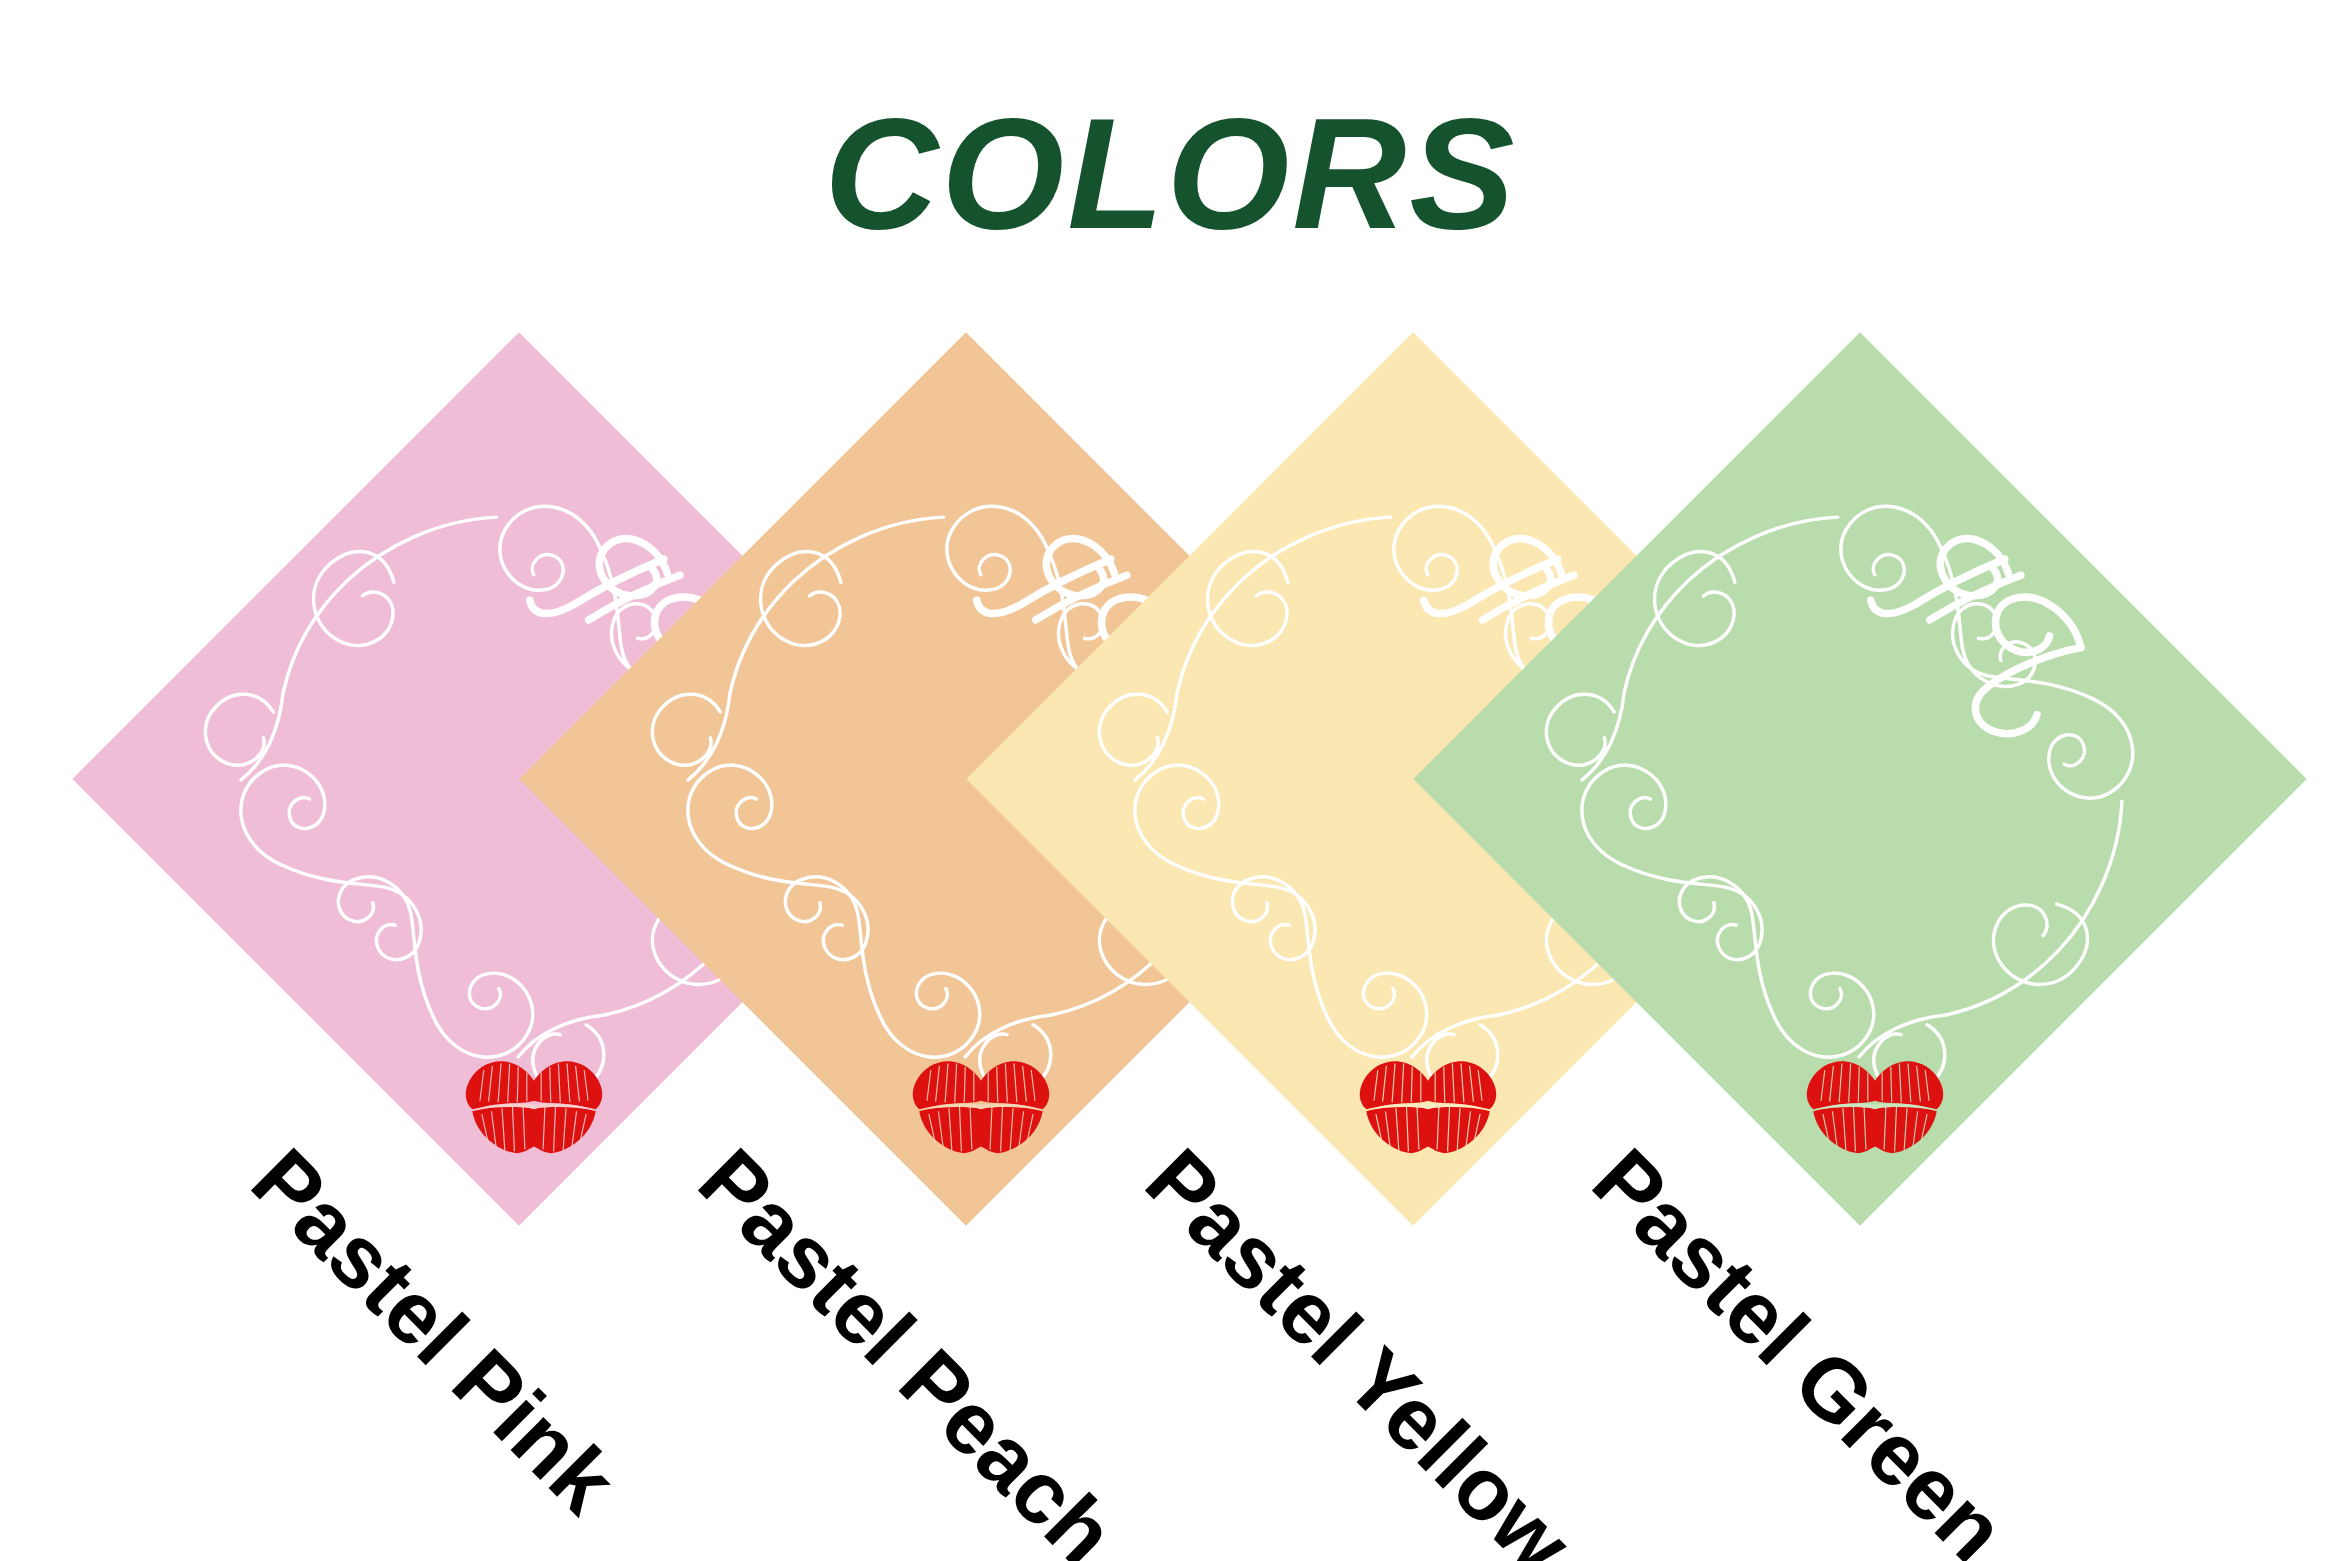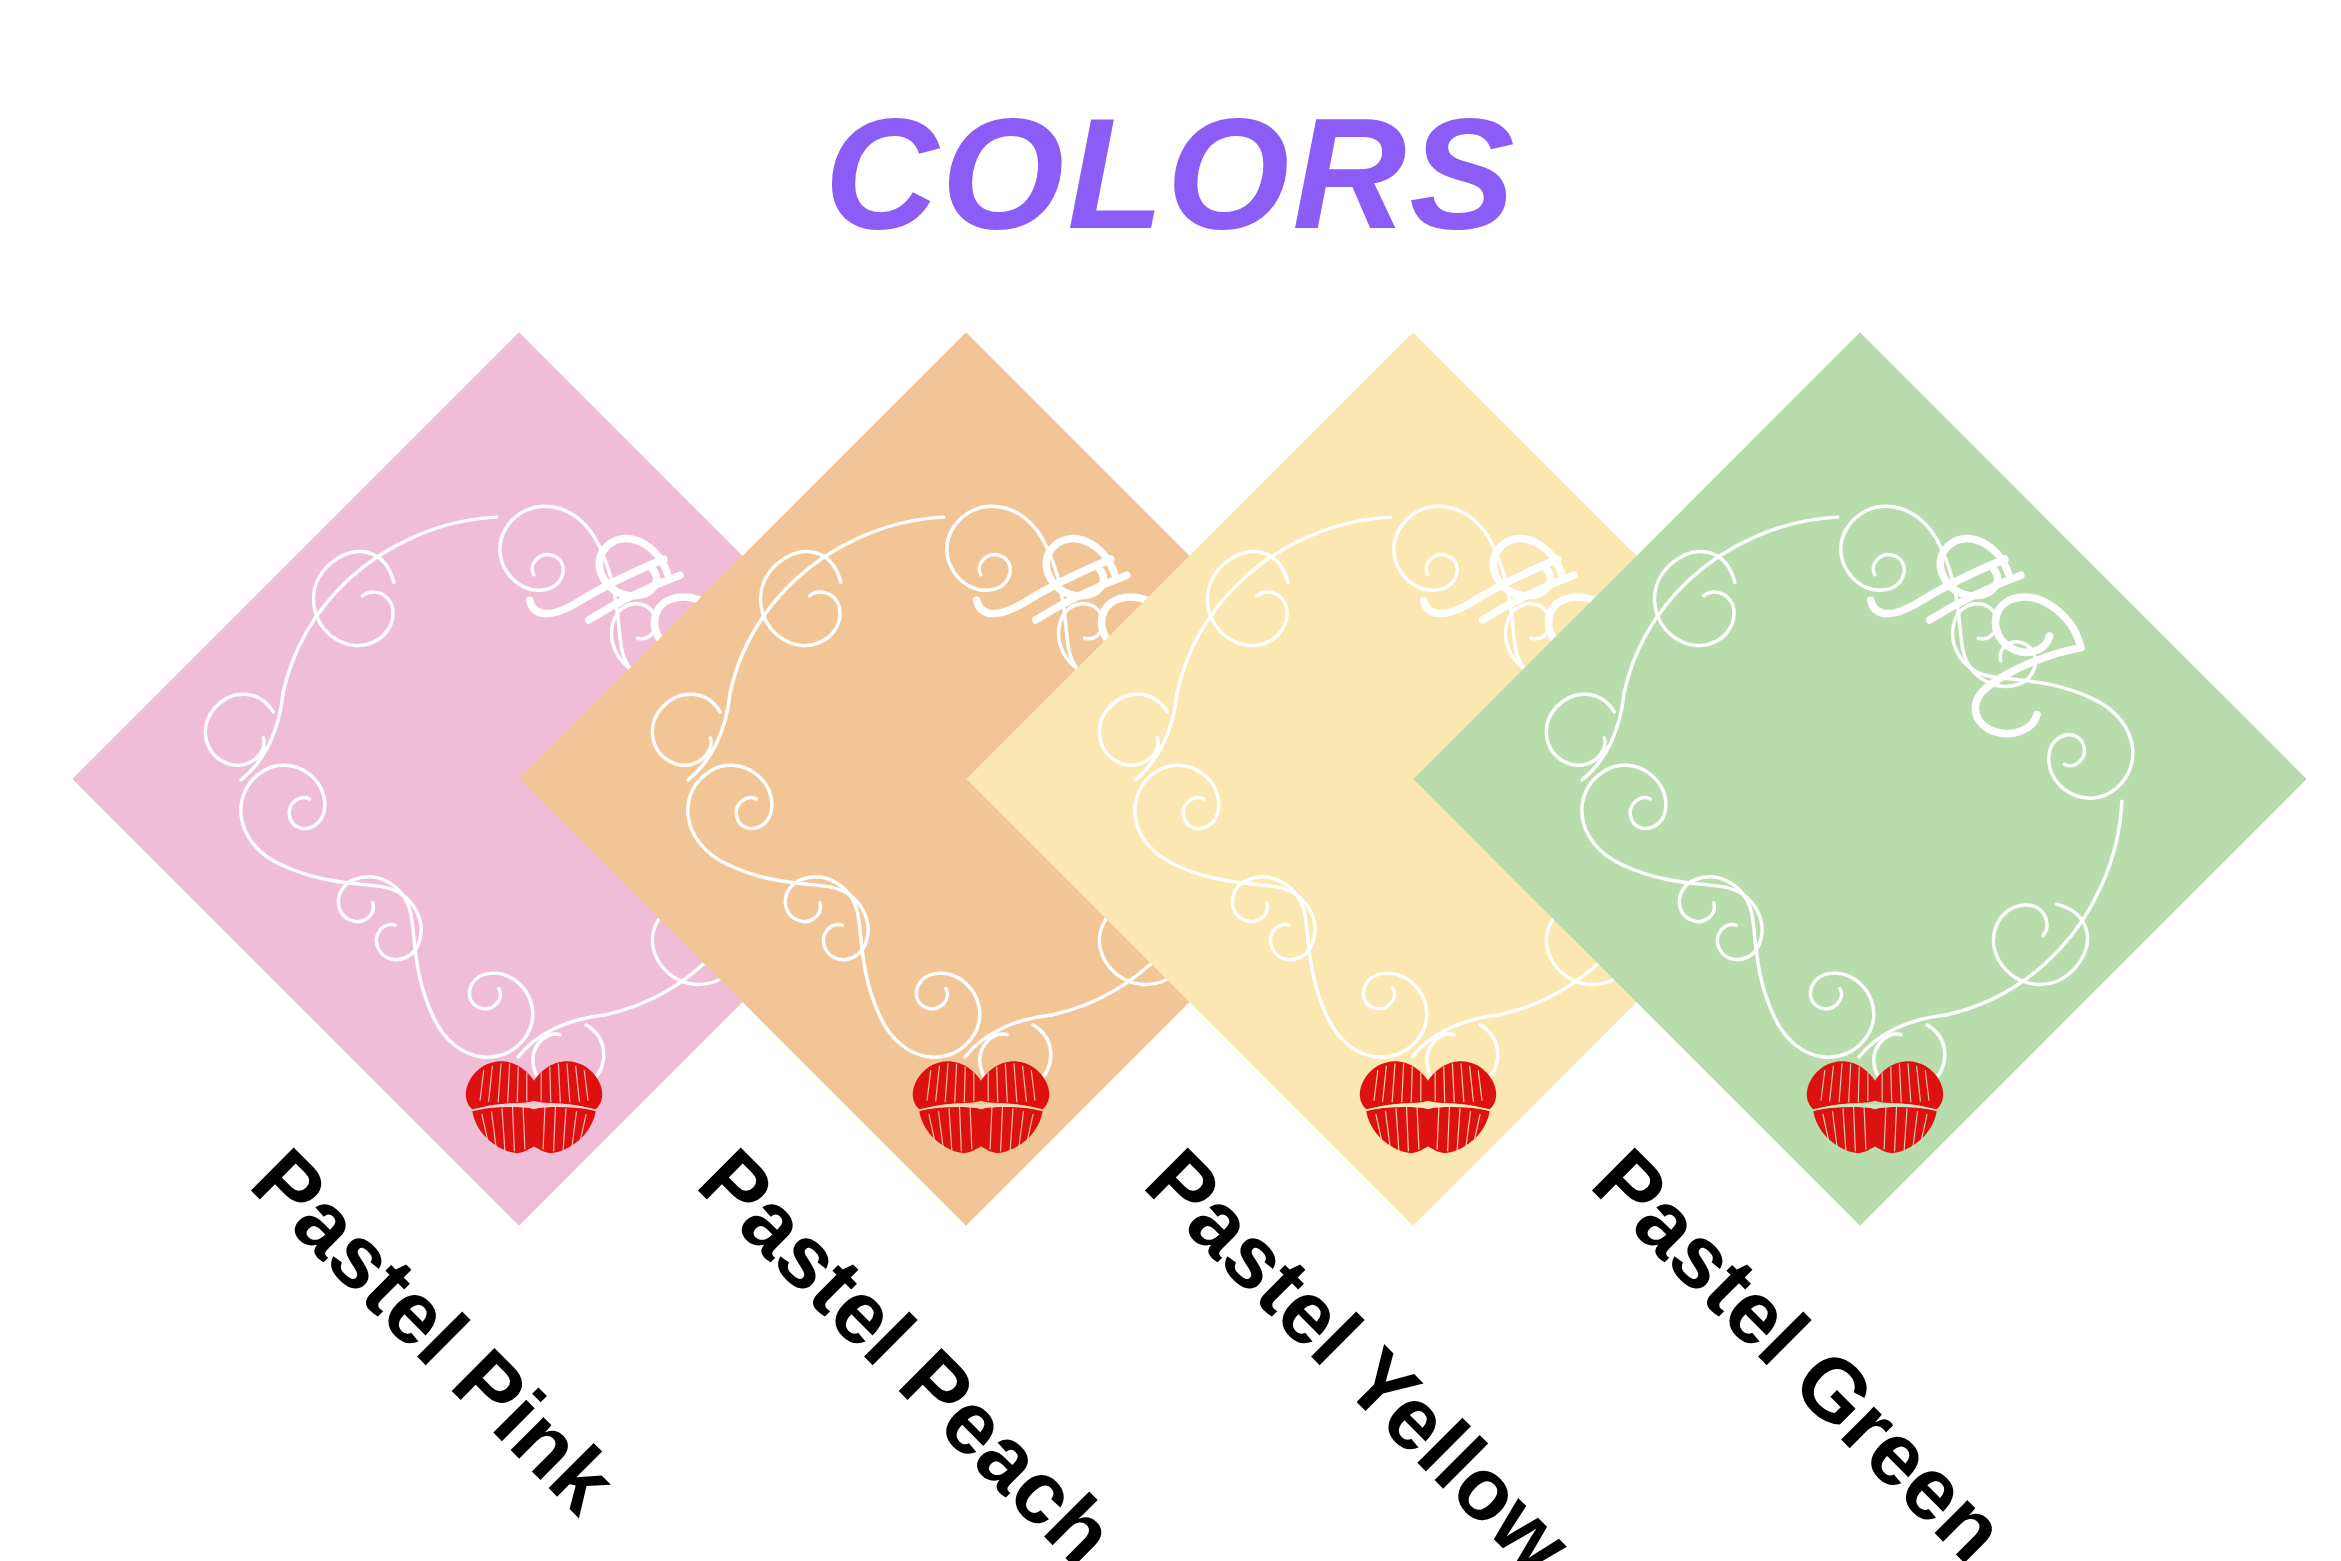--- a/index.html
+++ b/index.html
@@ -20,21 +20,21 @@
     position: absolute;
     top: 94px;
     left: 0;
     width: 100%;
     text-align: center;
     font-family: "Liberation Sans", sans-serif;
     font-weight: bold;
     font-style: italic;
     font-size: 158px;
     letter-spacing: 2.9px;
-    color: #8b5cf6;
+    color: #14532d;
     line-height: 1;
     white-space: nowrap;
   }
 
   
   #swatch-stage {
     position: absolute;
     left: 0;
     top: 0;
     width: 2342px;

